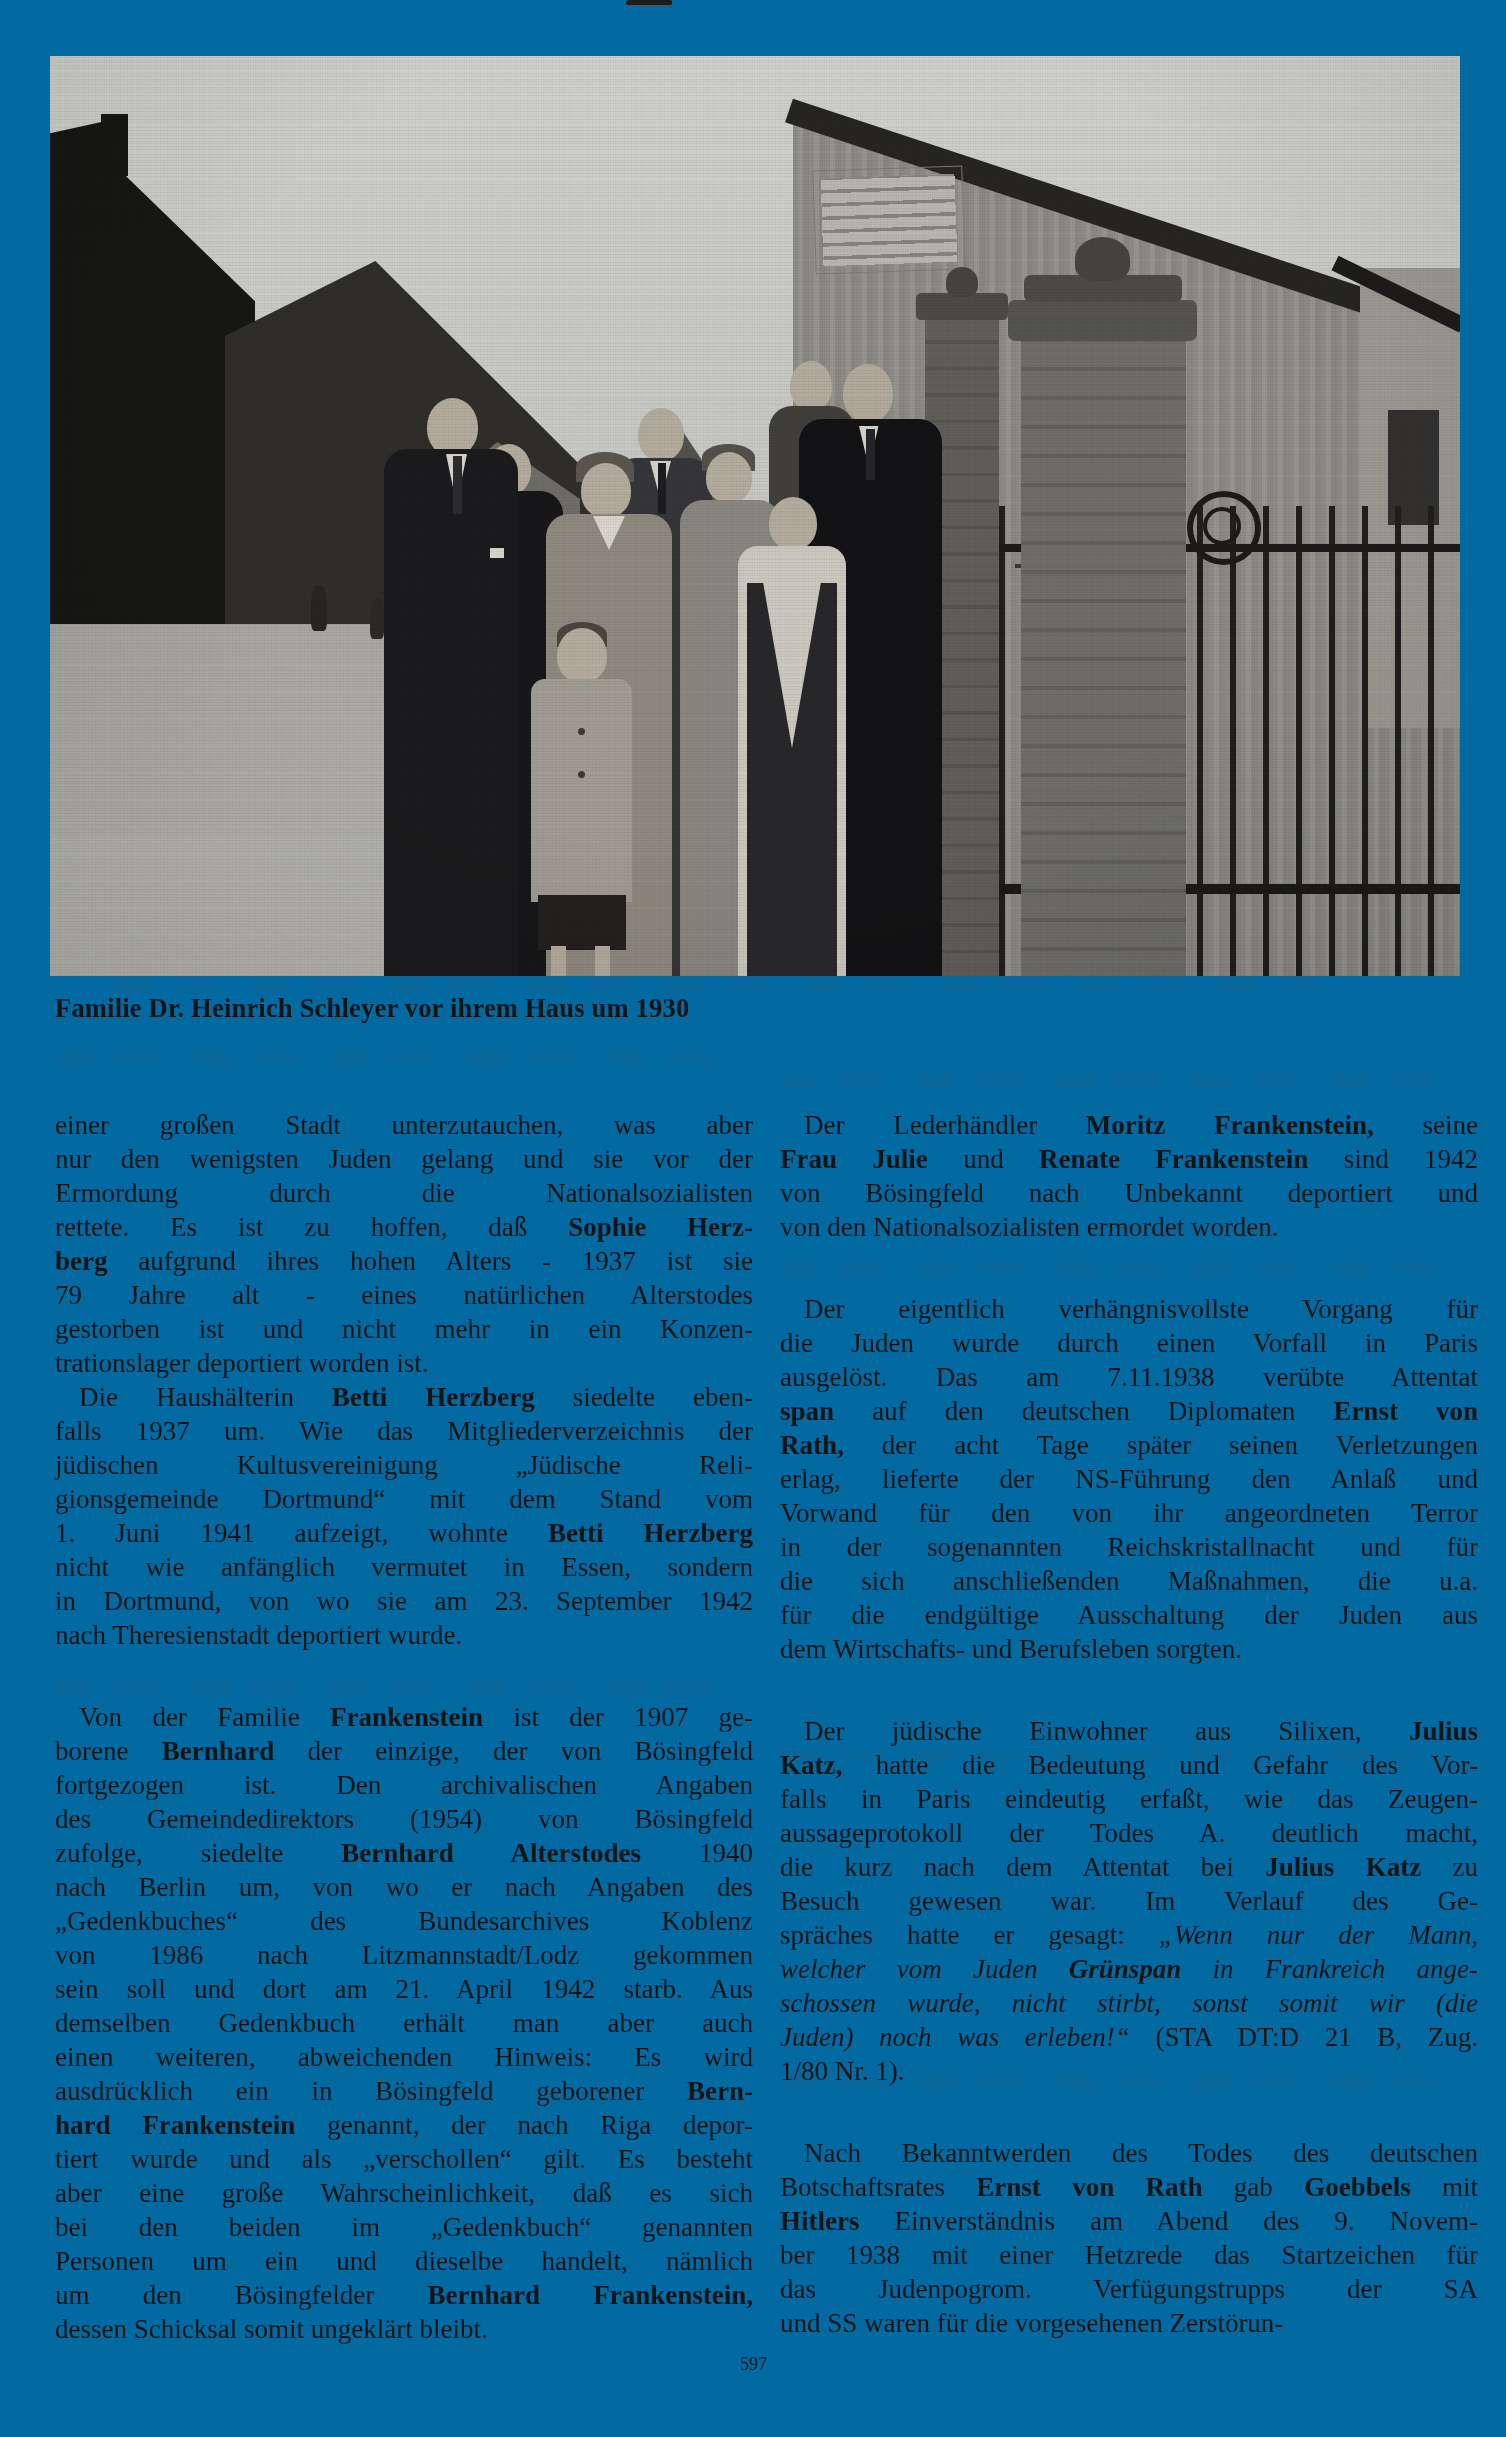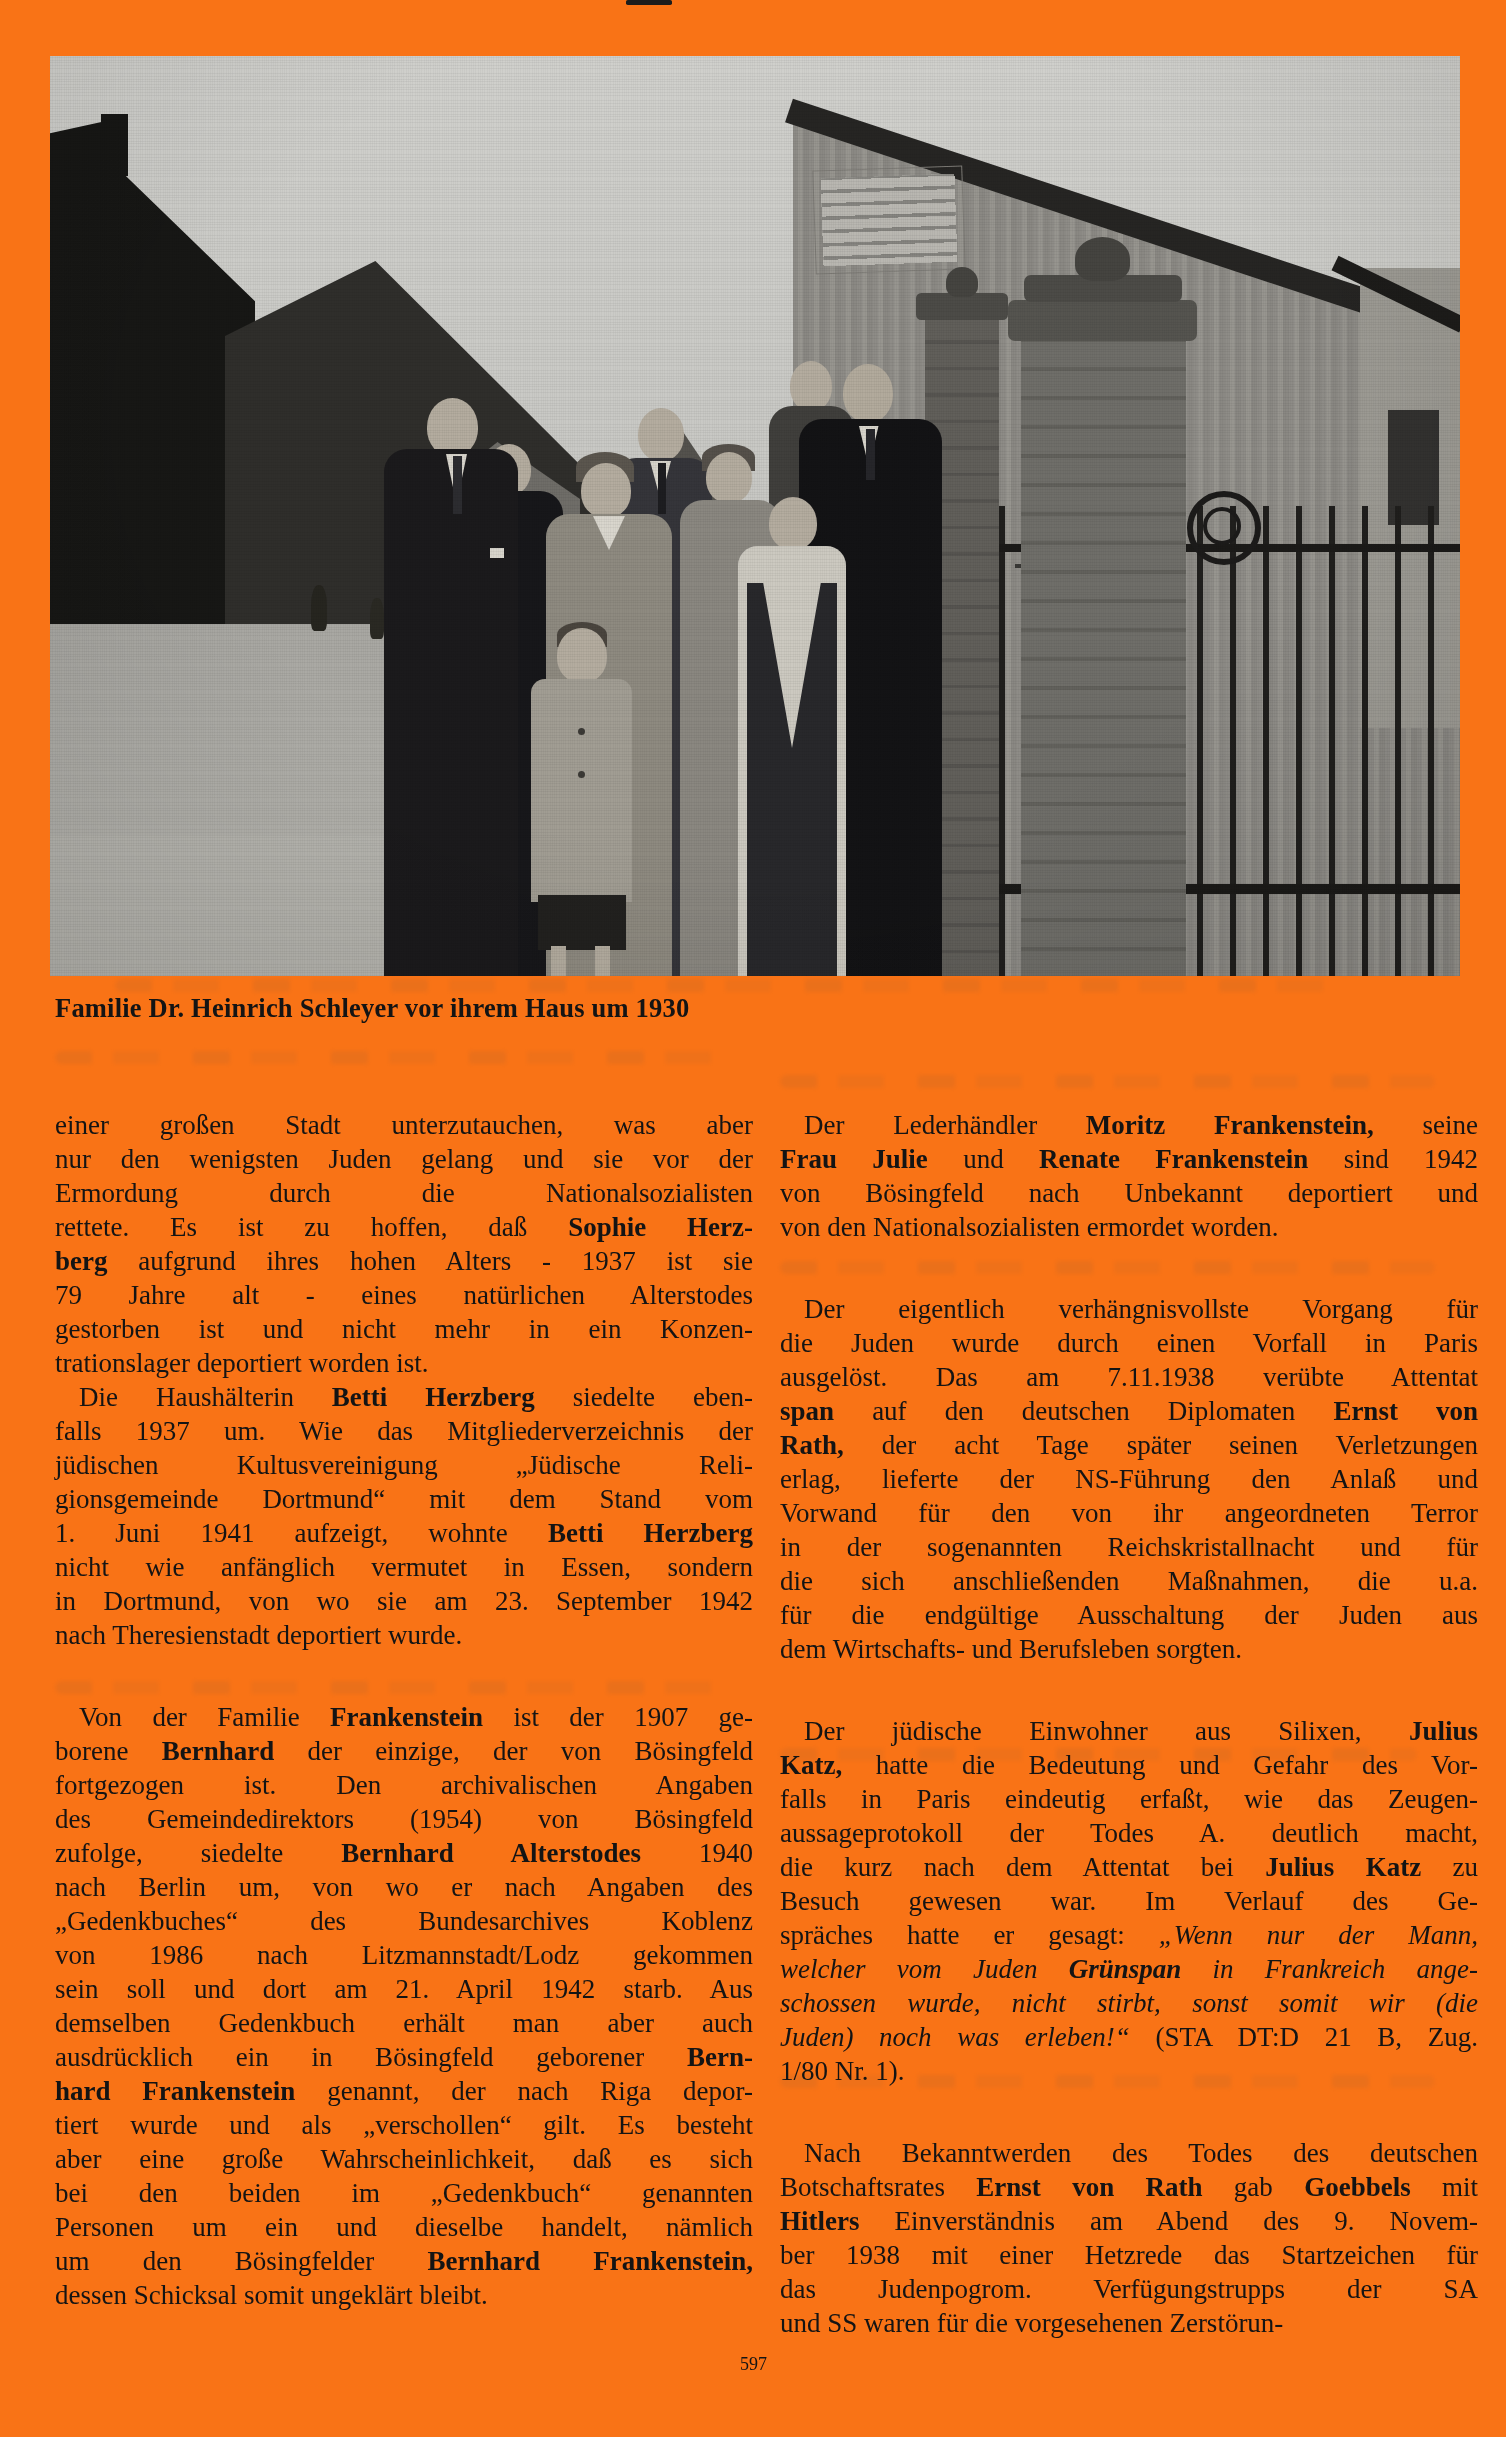--- a/index.html
+++ b/index.html
@@ -1,16 +1,16 @@
 <!DOCTYPE html>
 <html style="font-size:14px"><head>
 <meta charset="utf-8">
 <style>
   html,body{margin:0;padding:0;background:#ffffff;}
-  .page{position:relative;width:1507px;height:2438px;background:#f97316;
+  .page{position:relative;width:1507px;height:2438px;background:#0369a1;
         font-family:"Liberation Serif", serif;color:#141414;overflow:hidden;}
 
   
   .photo{position:absolute;left:50px;top:56px;width:1410px;height:920px;
          background:linear-gradient(#cfcfcb,#c6c6c2 55%,#bfbfbb);overflow:hidden;}
   .photo *{position:absolute;}
   .photo::after{content:'';position:absolute;inset:0;z-index:40;pointer-events:none;
      background:
        repeating-linear-gradient(0deg, rgba(0,0,0,.045) 0 0.9px, rgba(0,0,0,0) 0.9px 2.7px),
        repeating-linear-gradient(90deg, rgba(0,0,0,.03) 0 0.9px, rgba(0,0,0,0) 0.9px 1.8px),
@@ -180,20 +180,21 @@
         <div class="line just"><span>Von der Familie </span><span class="b">Frankenstein</span><span> ist der 1907 ge-</span></div>
         <div class="line just"><span>borene </span><span class="b">Bernhard</span><span> der einzige, der von Bösingfeld</span></div>
         <div class="line just"><span>fortgezogen ist. Den archivalischen Angaben</span></div>
         <div class="line just"><span>des Gemeindedirektors (1954) von Bösingfeld</span></div>
         <div class="line just"><span>zufolge, siedelte </span><span class="b">Bernhard Alterstodes</span><span> 1940</span></div>
         <div class="line just"><span>nach Berlin um, von wo er nach Angaben des</span></div>
         <div class="line just"><span>„Gedenkbuches“ des Bundesarchives Koblenz</span></div>
         <div class="line just"><span>von 1986 nach Litzmannstadt/Lodz gekommen</span></div>
         <div class="line just"><span>sein soll und dort am 21. April 1942 starb. Aus</span></div>
         <div class="line just"><span>demselben Gedenkbuch erhält man aber auch</span></div>
+        <div class="line just"><span>einen weiteren, abweichenden Hinweis: Es wird</span></div>
         <div class="line just"><span>ausdrücklich ein in Bösingfeld geborener </span><span class="b">Bern-</span></div>
         <div class="line just"><span class="b">hard Frankenstein</span><span> genannt, der nach Riga depor-</span></div>
         <div class="line just"><span>tiert wurde und als „verschollen“ gilt. Es besteht</span></div>
         <div class="line just"><span>aber eine große Wahrscheinlichkeit, daß es sich</span></div>
         <div class="line just"><span>bei den beiden im „Gedenkbuch“ genannten</span></div>
         <div class="line just"><span>Personen um ein und dieselbe handelt, nämlich</span></div>
         <div class="line just"><span>um den Bösingfelder </span><span class="b">Bernhard Frankenstein,</span></div>
         <div class="line"><span>dessen Schicksal somit ungeklärt bleibt.</span></div>
       </div>
     </div>

